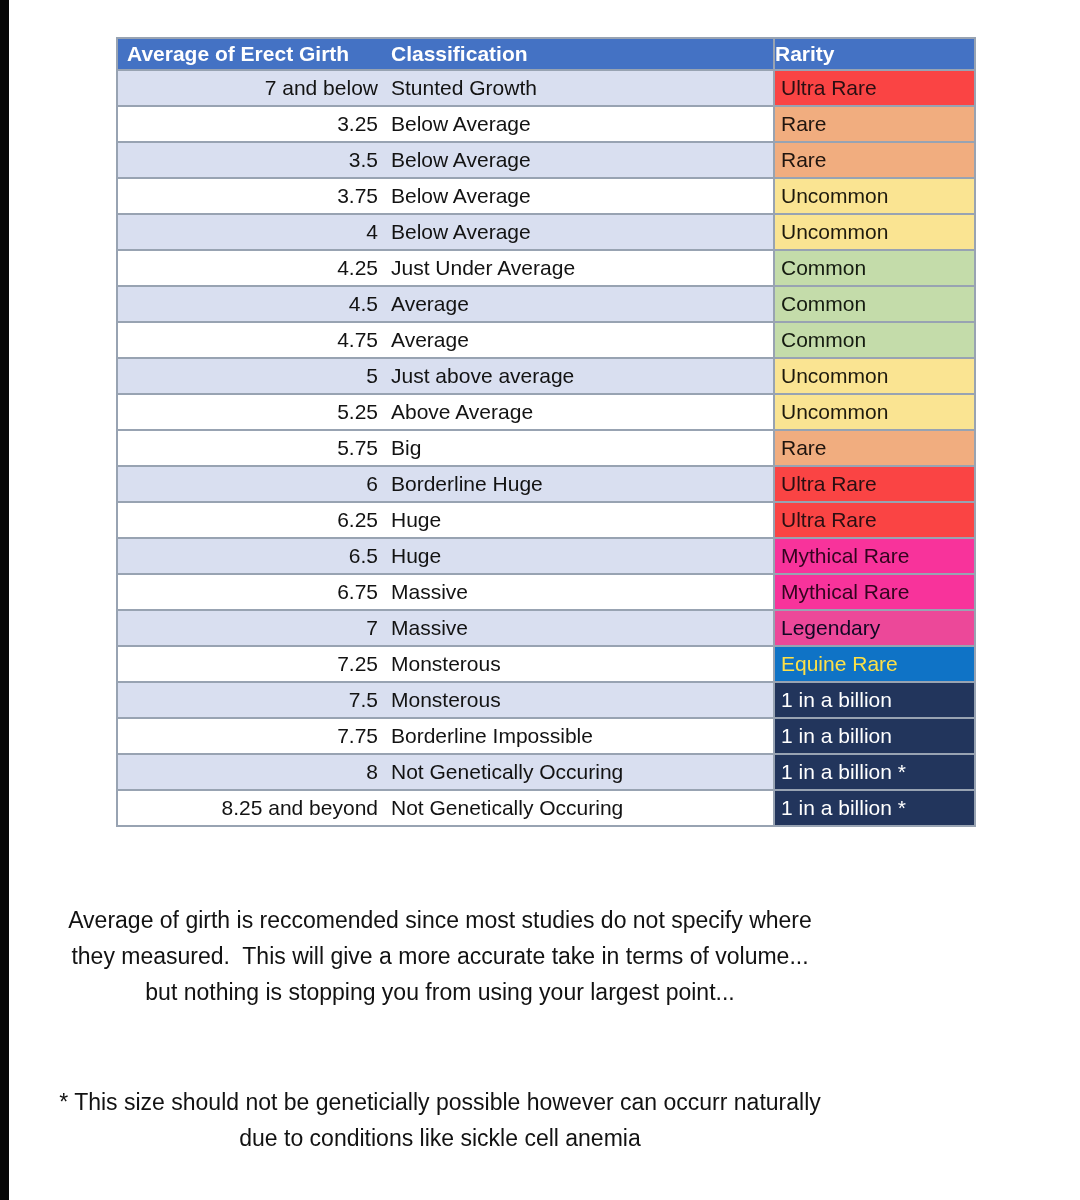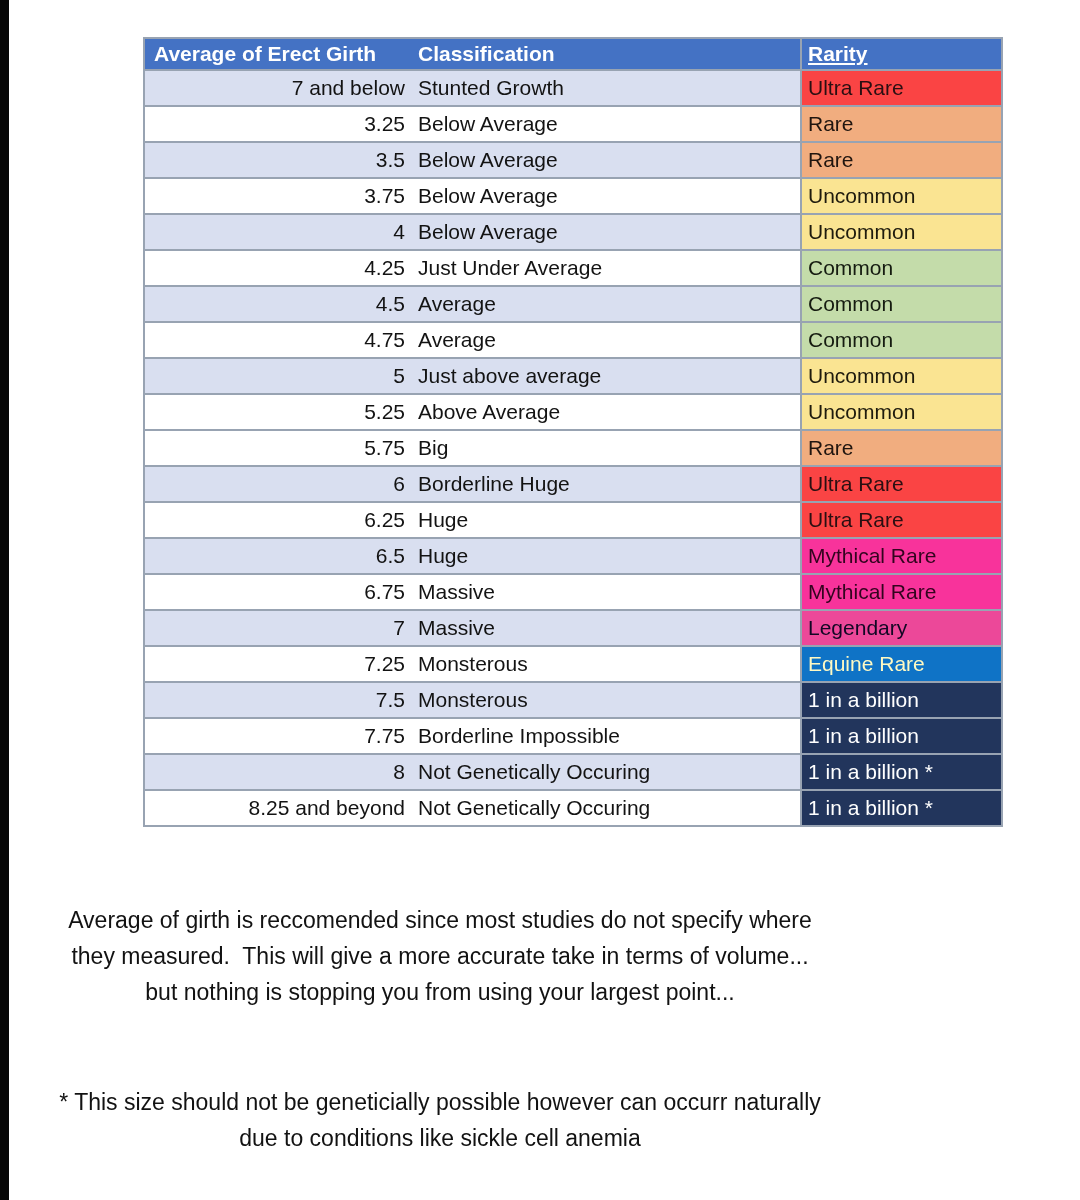--- a/index.html
+++ b/index.html
@@ -16,21 +16,21 @@
     overflow: hidden;
   }
   .edge-strip {
     position: absolute;
     left: 0; top: 0;
     width: 9px; height: 1200px;
     background: #070707;
   }
   table.girth-table {
     position: absolute;
-    left: 143px;
+    left: 116px;
     top: 37px;
     width: 858px;
     border-collapse: collapse;
     table-layout: fixed;
   }
   .girth-table th, .girth-table td {
     border-top: 2px solid var(--grid, #98A3B2);
     border-bottom: 2px solid var(--grid, #98A3B2);
     padding: 0;
     vertical-align: middle;
@@ -44,21 +44,21 @@
   .col-class  { width: 389px; }
   .col-rarity { width: 201px; }
   .girth-table thead th {
     background: var(--header-bg, #4472C4);
     color: var(--header-fg, #FFFFFF);
     font-weight: bold;
     text-align: left;
   }
   th.h-girth  { padding-left: 9px; border-left: 2px solid var(--grid, #98A3B2); }
   th.h-class  { padding-left: 6px; }
-  th.h-rarity { padding-left: 6px; border-left: 2px solid var(--grid, #98A3B2); border-right: 2px solid var(--grid, #98A3B2); text-decoration: underline; }
+  th.h-rarity { border-left: 2px solid var(--grid, #98A3B2); border-right: 2px solid var(--grid, #98A3B2); }
   td.c-girth {
     text-align: right;
     padding-right: 7px;
     border-left: 2px solid var(--grid, #98A3B2);
     color: #131313;
   }
   td.c-class {
     text-align: left;
     padding-left: 6px;
     color: #131313;
@@ -180,21 +180,21 @@
           <td class="c-rarity" style="background: rgb(248, 51, 155); color: rgb(51, 4, 31);">Mythical Rare</td>
         </tr>
         <tr class="band-blue">
           <td class="c-girth">7</td>
           <td class="c-class">Massive</td>
           <td class="c-rarity" style="background: #ec4899; color: rgb(18, 7, 36);">Legendary</td>
         </tr>
         <tr class="band-white">
           <td class="c-girth">7.25</td>
           <td class="c-class">Monsterous</td>
-          <td class="c-rarity" style="background: rgb(15, 115, 198); color: #fef9c3;">Equine Rare</td>
+          <td class="c-rarity" style="background: rgb(15, 115, 198); color: #fde047;">Equine Rare</td>
         </tr>
         <tr class="band-blue">
           <td class="c-girth">7.5</td>
           <td class="c-class">Monsterous</td>
           <td class="c-rarity" style="background: rgb(34, 53, 92); color: rgb(255, 255, 255);">1 in a billion</td>
         </tr>
         <tr class="band-white">
           <td class="c-girth">7.75</td>
           <td class="c-class">Borderline Impossible</td>
           <td class="c-rarity" style="background: rgb(34, 53, 92); color: rgb(255, 255, 255);">1 in a billion</td>

